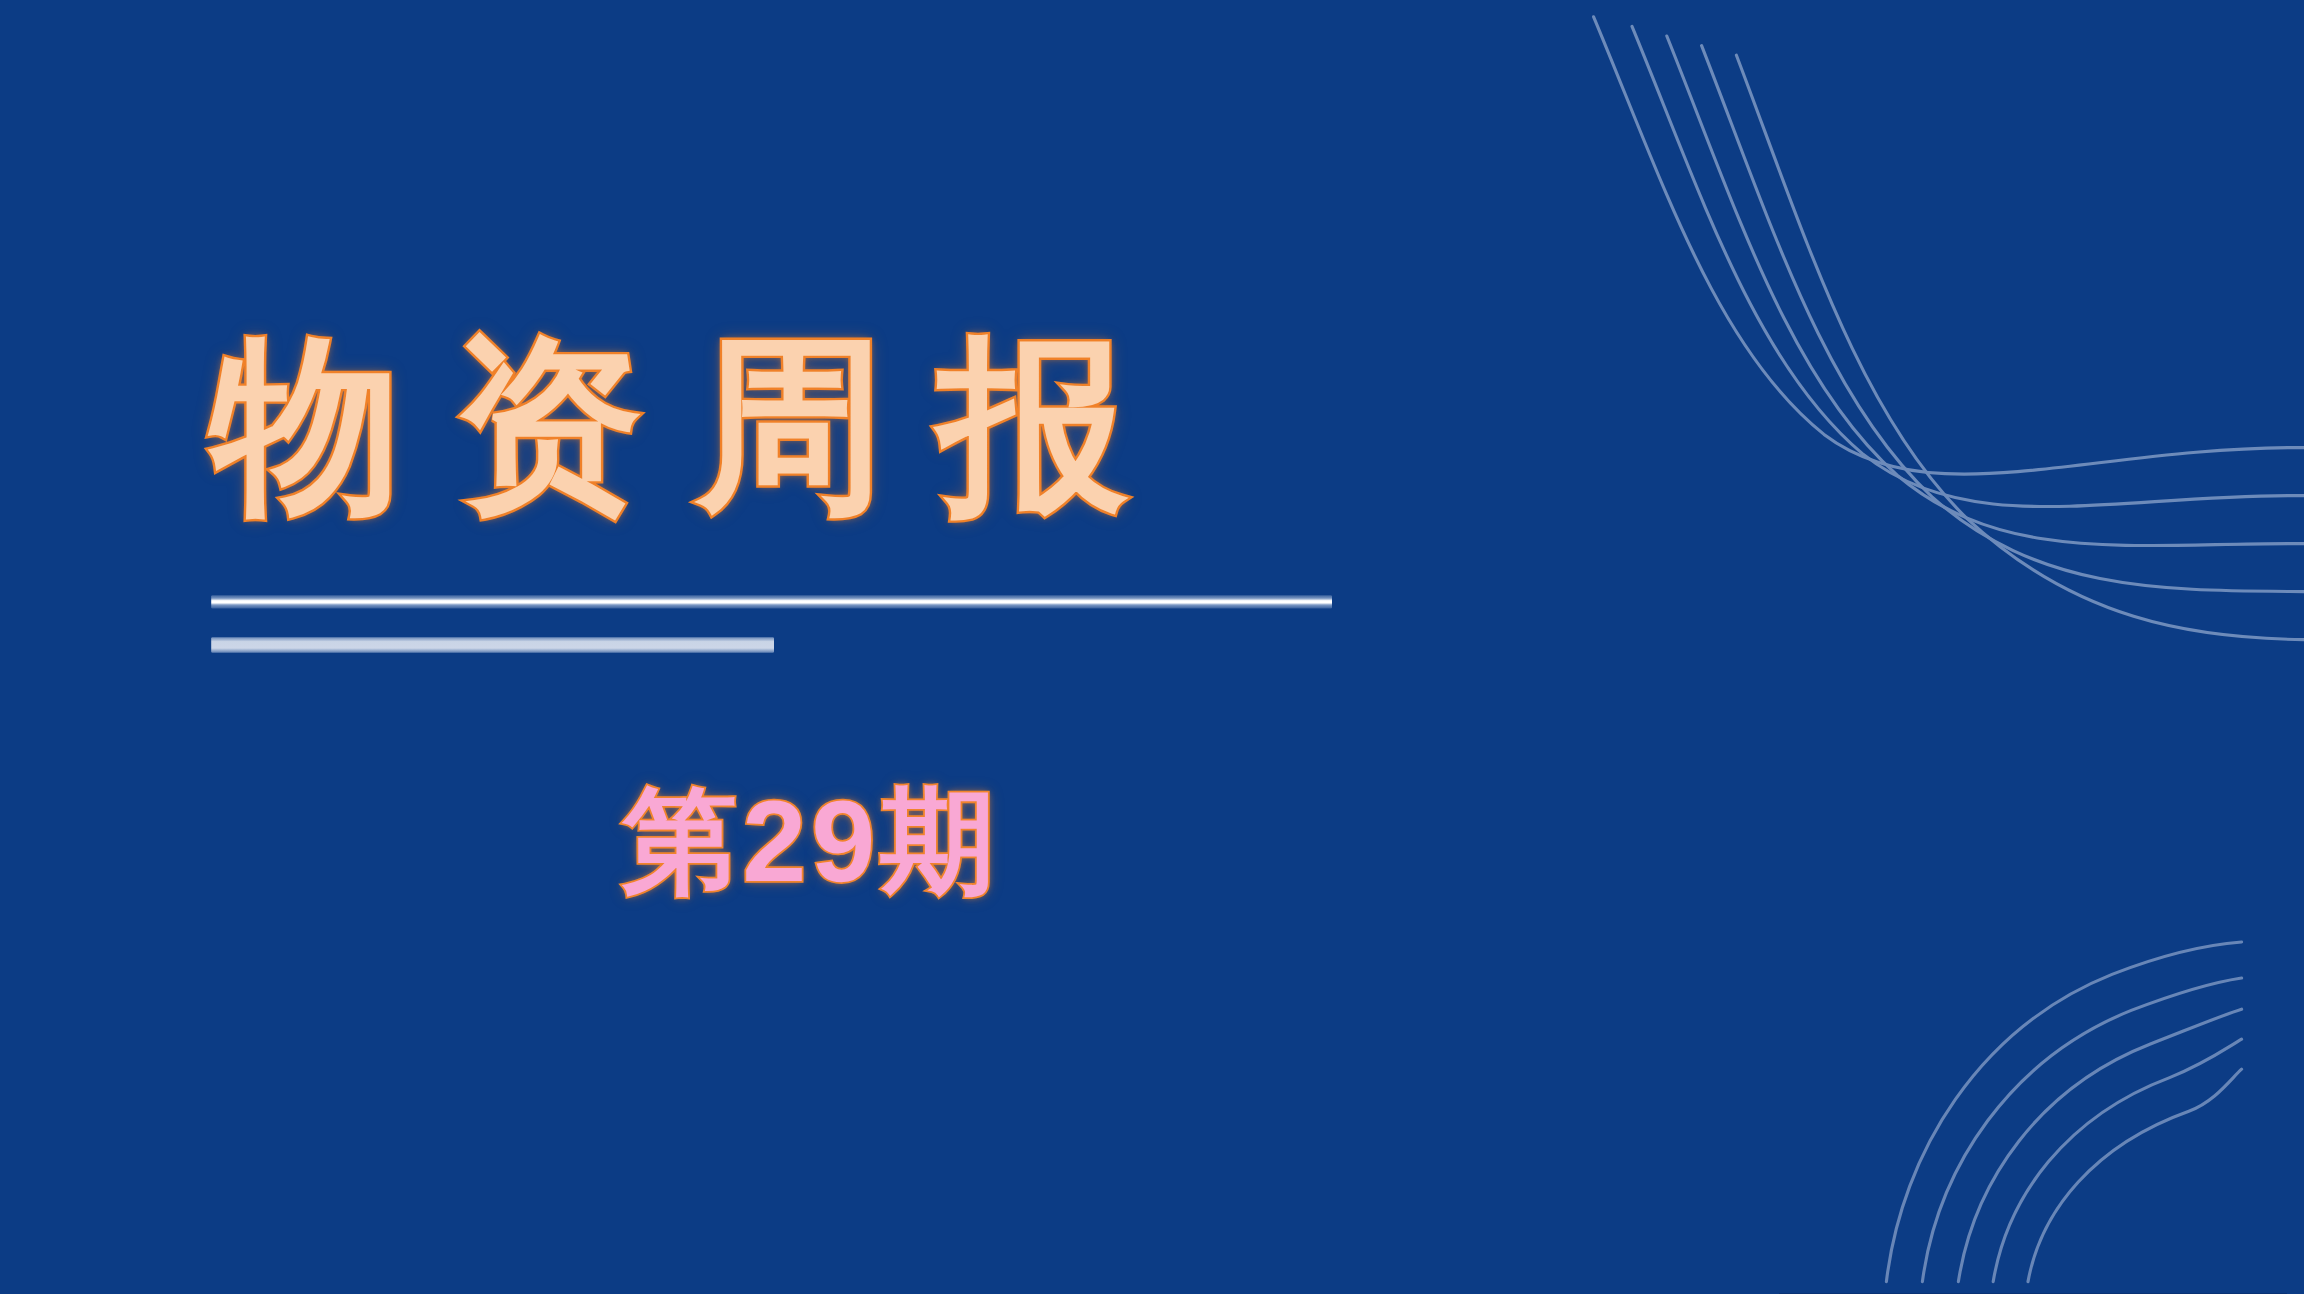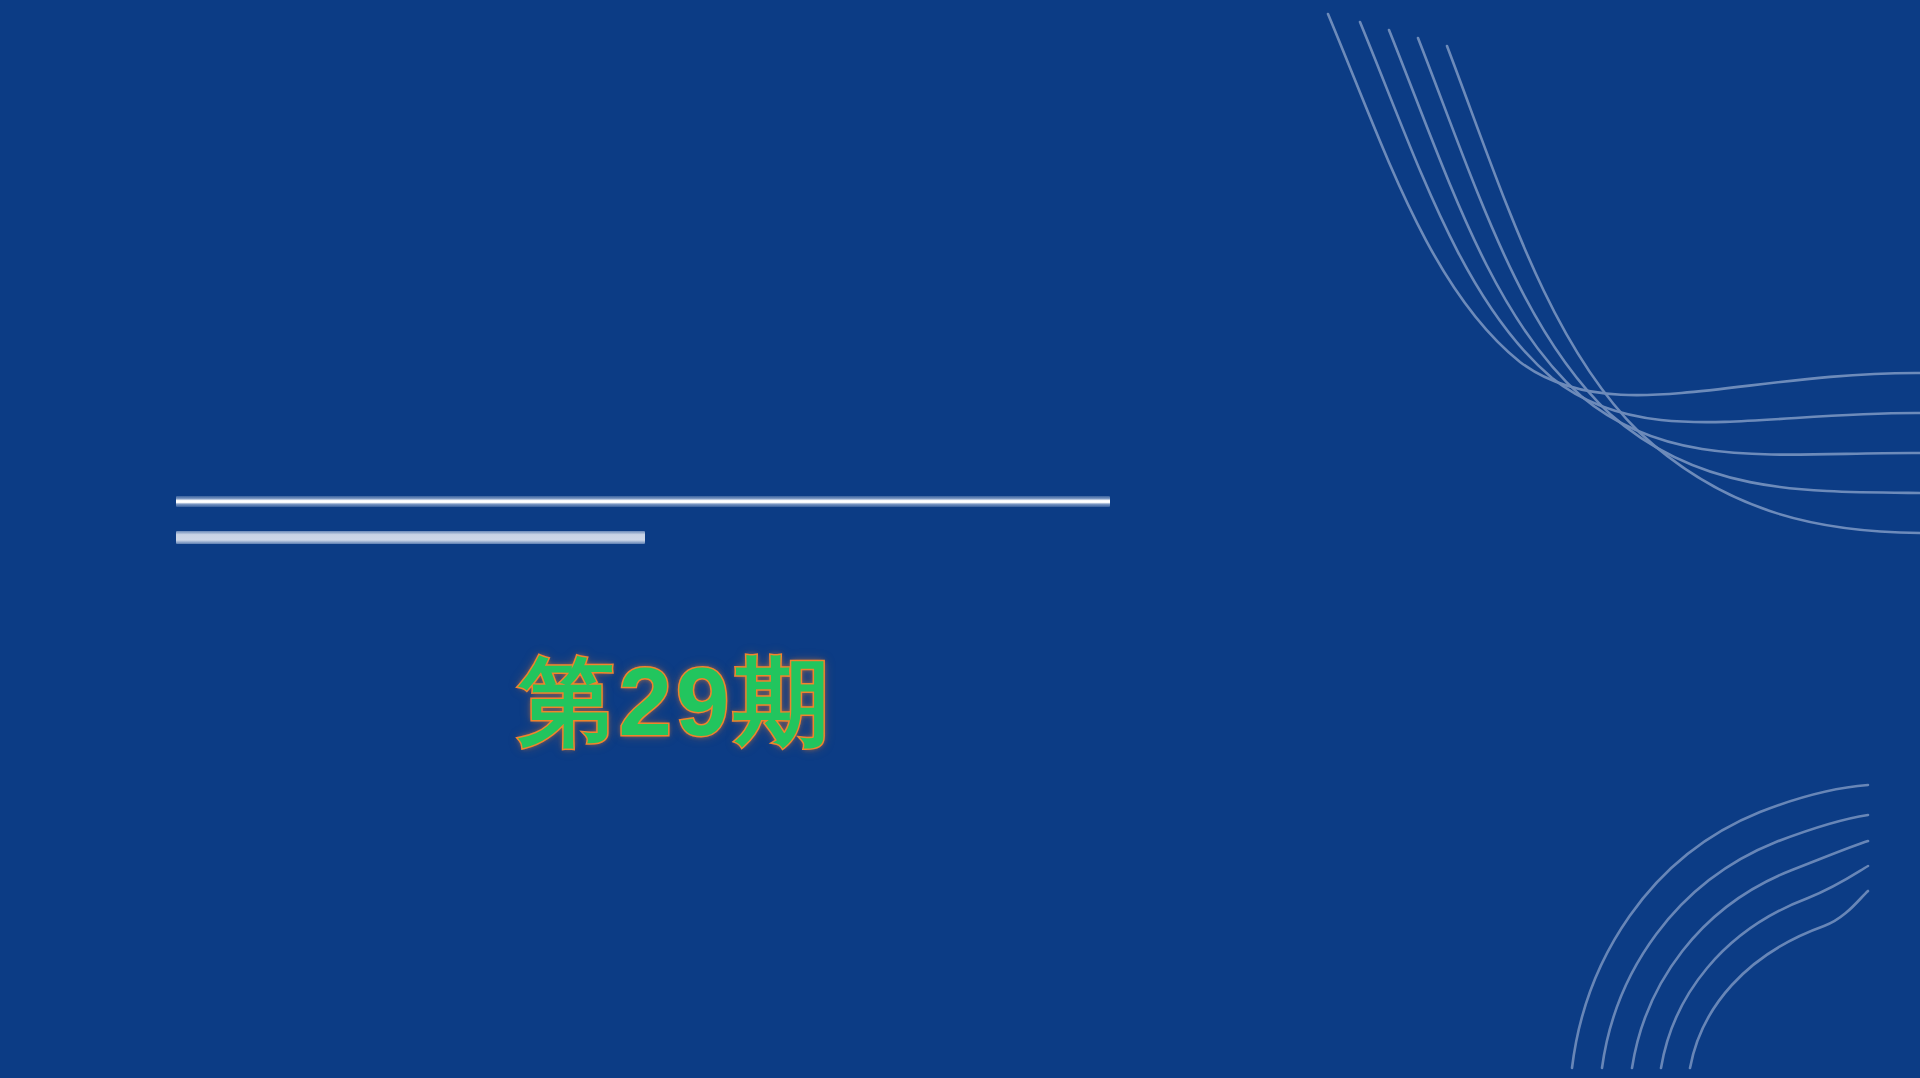--- a/index.html
+++ b/index.html
@@ -98,21 +98,21 @@
     width: 1000px;
     text-align: center;
   }
 
   .subtitle {
     display: inline-block;
     font-size: 96px;
     line-height: 1.08;
     letter-spacing: 4px;
     font-weight: 700;
-    color: #22c55e;
+    color: #f9a8d4;
     -webkit-text-stroke: 3px #f2862f;
     paint-order: stroke fill;
     text-shadow:
        0 0 5px rgba(240,130,42,0.8),
        0 0 12px rgba(240,130,42,0.35);
     margin: 0;
     padding: 0;
     white-space: nowrap;
   }
 </style>
@@ -134,20 +134,23 @@
   <svg class="deco" viewBox="0 0 1920 1078" preserveAspectRatio="none" aria-hidden="true">
     <g fill="none" stroke="#7f99c4" stroke-width="2.6" stroke-linecap="round" opacity="0.8">
       <path d="M1572,1068 C1585,960 1650,856 1760,812 C1806,794 1842,787 1868,785"></path>
       <path d="M1602,1068 C1615,972 1676,882 1776,842 C1818,826 1848,818 1868,815"></path>
       <path d="M1632,1068 C1645,984 1700,906 1792,870 C1828,856 1852,846 1868,841"></path>
       <path d="M1661,1068 C1673,996 1723,930 1808,898 C1838,886 1856,873 1868,866"></path>
       <path d="M1690,1068 C1701,1008 1746,954 1824,926 C1846,918 1860,898 1868,891"></path>
     </g>
   </svg>
 
+  <div class="title-block">
+    <h1 class="main-title">物资周报</h1>
+  </div>
 
   <div class="rule-wrap">
     <div class="rule rule-long"></div>
     <div class="rule rule-short"></div>
   </div>
 
   <div class="subtitle-block">
     <div class="subtitle">第29期</div>
   </div>
 

